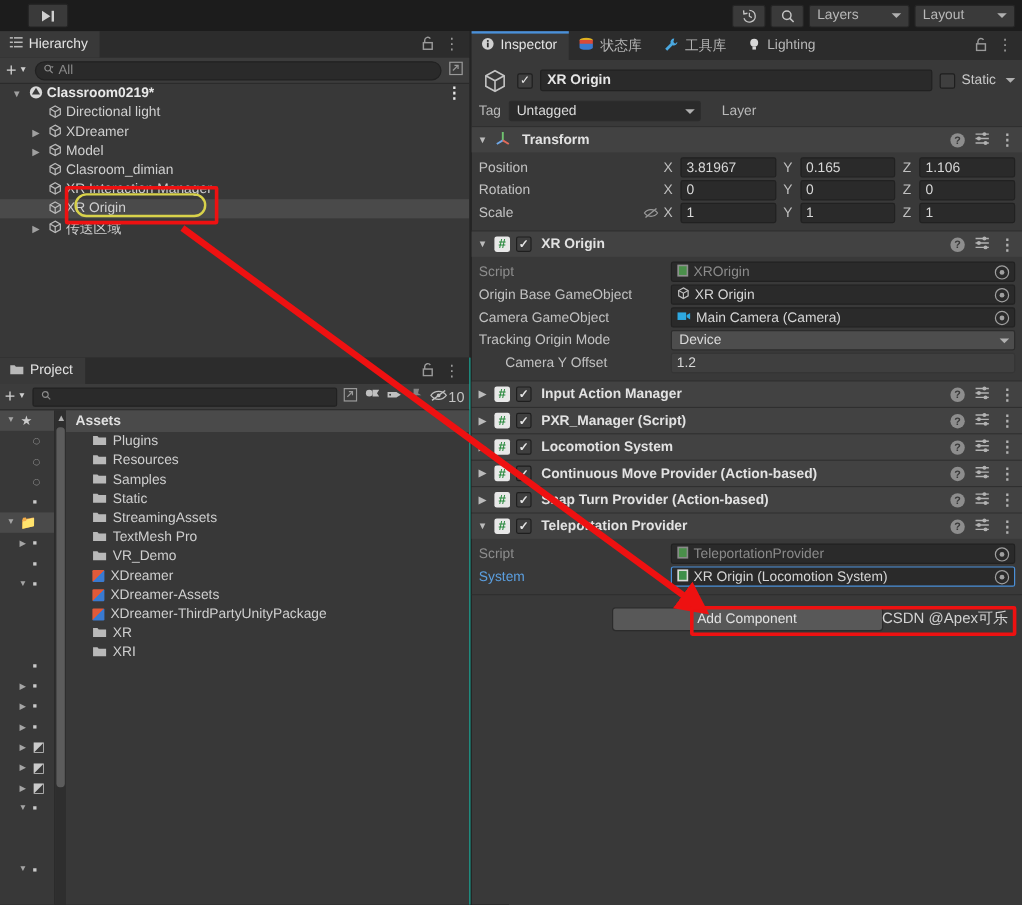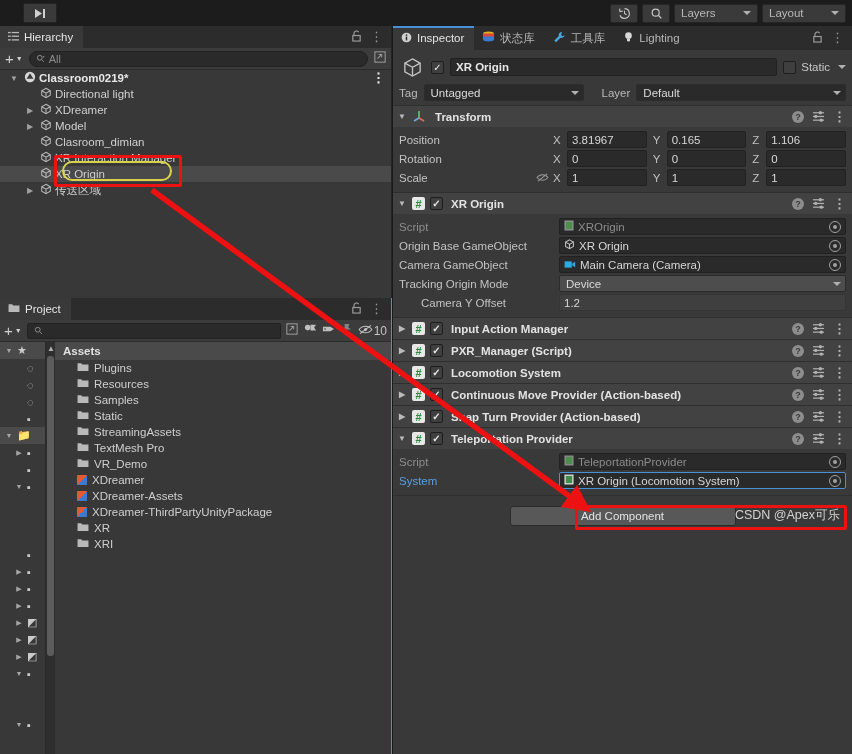--- a/index.html
+++ b/index.html
@@ -638,24 +638,20 @@
           <span class="caret" style="margin-left:3px;"></span>
         </span>
       </div>
       <div class="taglayer">
         <span class="lbl">Tag</span>
         <span class="dropdown" style="width:160px;background:#2a2a2a;">
           <span>Untagged</span>
           <span class="caret"></span>
         </span>
         <span class="lbl" style="margin-left:12px;">Layer</span>
-        <span class="dropdown" style="flex:1;background:#2a2a2a;">
-          <span>Default</span>
-          <span class="caret"></span>
-        </span>
       </div>
     </div>
 
     <div class="comp">
       <div class="comp-hdr">
         <span class="tw">▼</span>
         <span>
           <svg width="14" height="14" viewBox="0 0 14 14">
               <line x1="7" y1="9" x2="7" y2="2" stroke="#6fc36f" stroke-width="1.6"></line>
               <line x1="7" y1="9" x2="2" y2="12" stroke="#6fa8e8" stroke-width="1.6"></line>

